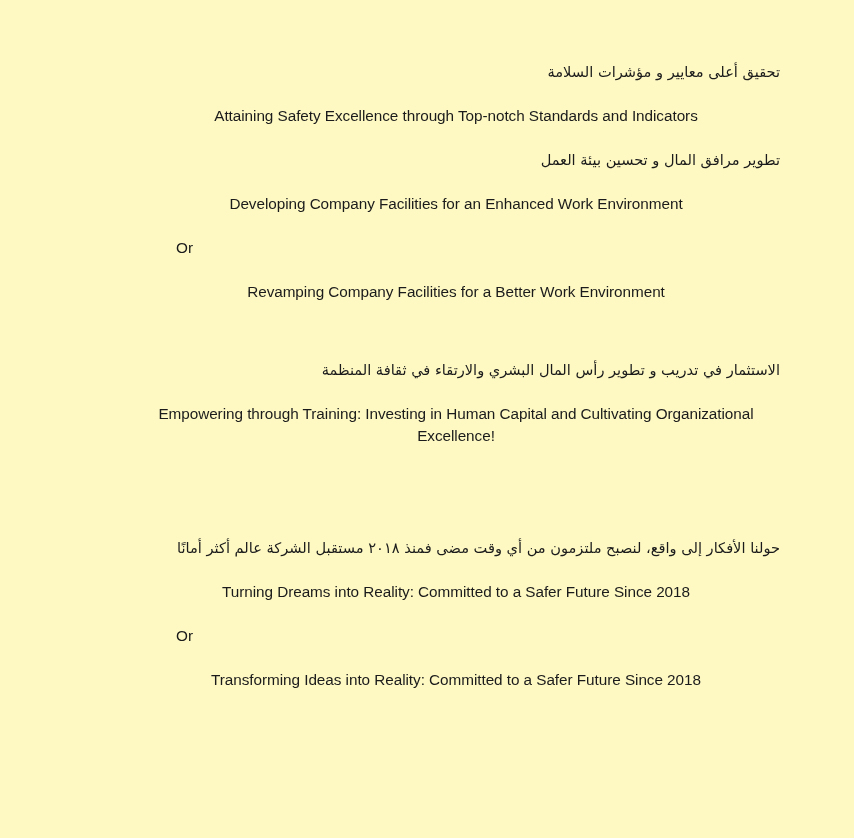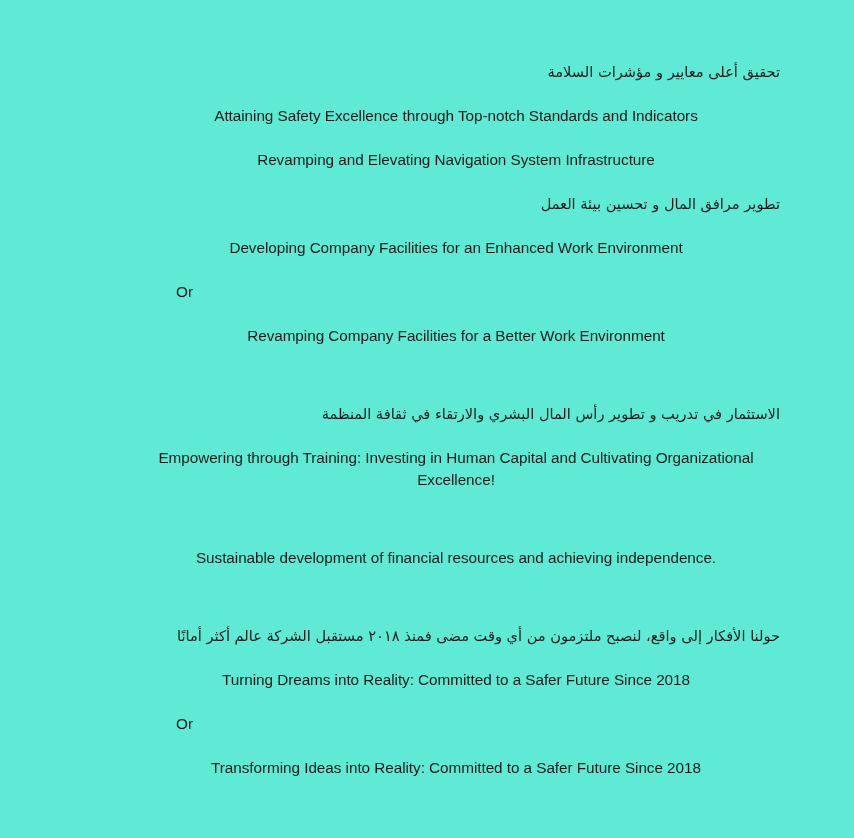--- a/index.html
+++ b/index.html
@@ -14,21 +14,21 @@
     overflow: hidden;
     font-family: "Liberation Sans", "DejaVu Sans", sans-serif;
     color: #1b1b1b;
     -webkit-font-smoothing: antialiased;
   }
 
   #document-page {
     position: relative;
     width: 854px;
     height: 838px;
-    background: #5eead4;
+    background: #fef9c3;
     box-sizing: border-box;
     padding: 50px 74px 0 132px;
   }
 
   .doc-body {
     width: 648px;
   }
 
   
   .line {
@@ -77,41 +77,39 @@
 
 <div id="document-page">
   <div class="doc-body">
 
     <div class="slogan-group">
       <p class="line ar">تحقيق أعلى معايير و مؤشرات السلامة</p>
       <p class="line en">Attaining Safety Excellence through Top-notch Standards and Indicators</p>
     </div>
 
     <div class="slogan-group">
-      <p class="line en">Revamping and Elevating Navigation System Infrastructure</p>
     </div>
 
     <div class="slogan-group">
       <p class="line ar">تطوير مرافق المال و تحسين بيئة العمل</p>
       <p class="line en">Developing Company Facilities for an Enhanced Work Environment</p>
       <p class="line connector">Or</p>
       <p class="line en">Revamping Company Facilities for a Better Work Environment</p>
     </div>
 
     <div class="gap-large"></div>
 
     <div class="slogan-group">
       <p class="line ar">الاستثمار في تدريب و تطوير رأس المال البشري والارتقاء في ثقافة المنظمة</p>
       <p class="line en">Empowering through Training: Investing in Human Capital and Cultivating Organizational Excellence!</p>
     </div>
 
     <div class="gap-large"></div>
 
     <div class="slogan-group">
-      <p class="line en">Sustainable development of financial resources and achieving independence.</p>
     </div>
 
     <div class="gap-large"></div>
 
     <div class="slogan-group">
       <p class="line ar">حولنا الأفكار إلى واقع، لنصبح ملتزمون من أي وقت مضى فمنذ ٢٠١٨ مستقبل الشركة عالم أكثر أمانًا</p>
       <p class="line en">Turning Dreams into Reality: Committed to a Safer Future Since 2018</p>
       <p class="line connector">Or</p>
       <p class="line en">Transforming Ideas into Reality: Committed to a Safer Future Since 2018</p>
 

